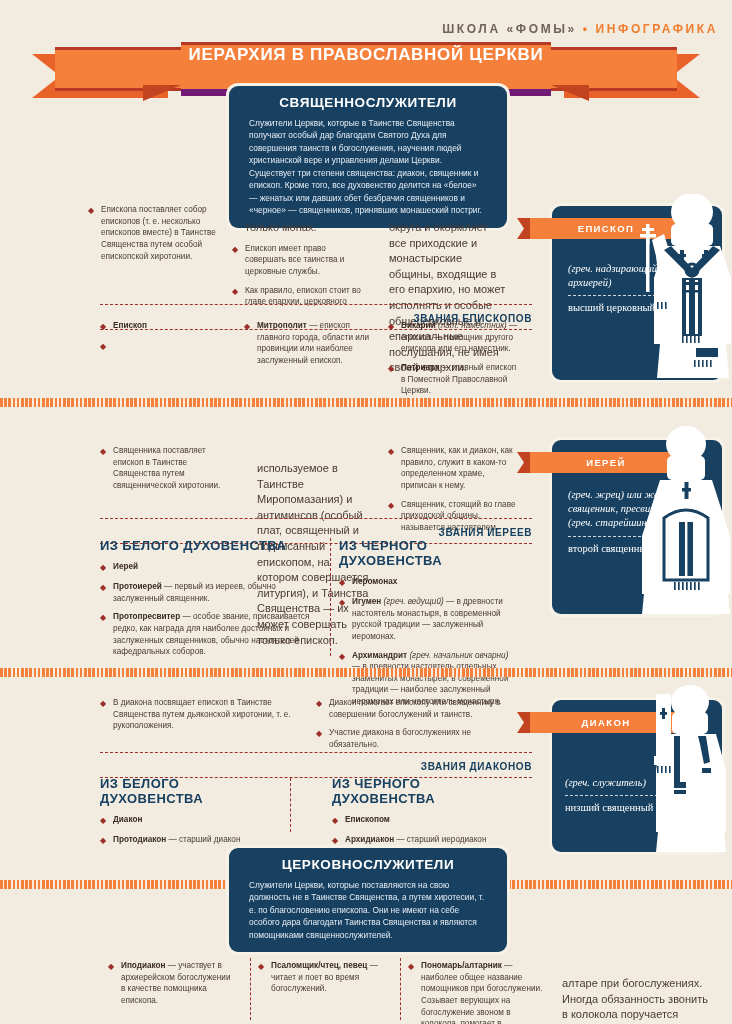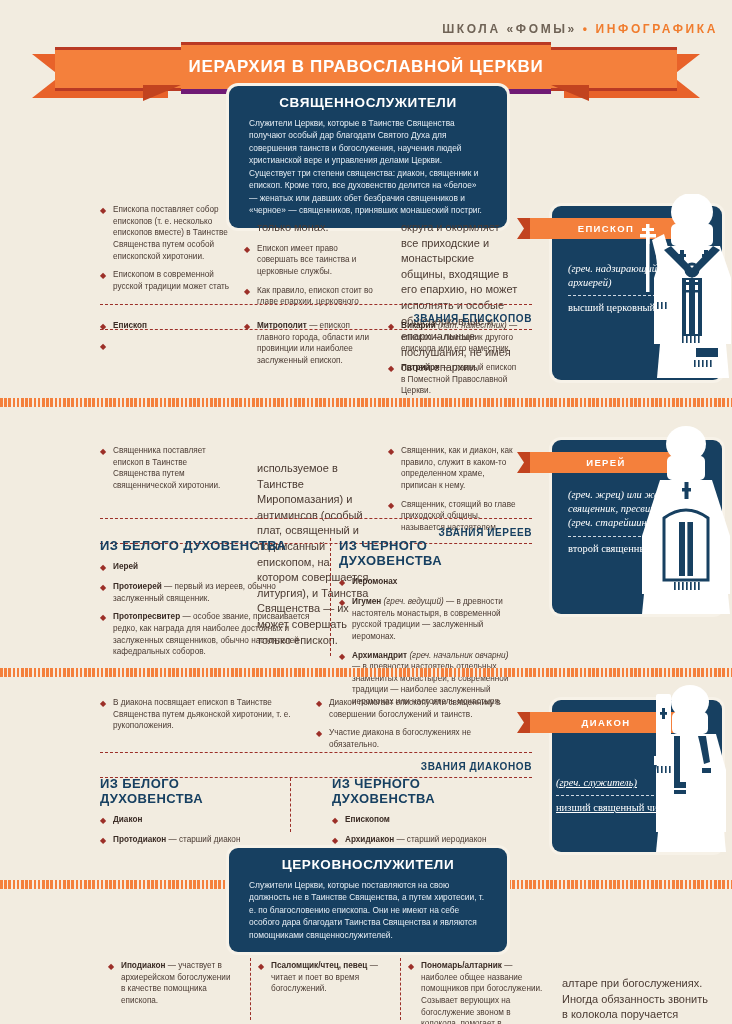--- a/index.html
+++ b/index.html
@@ -31,22 +31,22 @@
     clip-path:polygon(0 0,136px 0,108px 22px,136px 44px,0 44px);}
   .rib-fold{position:absolute;top:5px;width:126px;height:38px;background:#f4803c;
     border-top:3px solid #b93a24;border-bottom:3px solid #b93a24;}
   .rib-fold.left{left:55px;}
   .rib-fold.right{right:55px;}
   .rib-notch{position:absolute;top:43px;width:38px;height:16px;background:#c2431f;}
   .rib-notch.left{left:143px;clip-path:polygon(0 0,38px 0,0 16px);}
   .rib-notch.right{right:143px;clip-path:polygon(0 0,38px 0,38px 16px);}
   .rib-main{
     position:absolute;left:181px;top:0;width:370px;height:44px;
-    background:#f4803c;border-top:3px solid #b93a24;border-bottom:5px solid #701a75;
-    display:flex;align-items:center;justify-content:center;
+    background:#f4803c;border-top:3px solid #b93a24;border-bottom:7px solid #701a75;
+    display:flex;align-items:flex-start;justify-content:center;
   }
   .rib-main .title{
     color:#fff;font-weight:bold;font-size:17px;letter-spacing:.7px;white-space:nowrap;
     text-transform:uppercase;
   }
 
   
   .navy{
     position:absolute;background:#174061;border-radius:9px;
     box-shadow:0 0 0 3px #f7f2e8;
@@ -146,29 +146,25 @@
     <div class="rib-main">
       <div class="title">ИЕРАРХИЯ В ПРАВОСЛАВНОЙ ЦЕРКВИ</div>
     </div>
   </div>
 
   <div class="navy" id="card-priests">
     <div class="card-title">СВЯЩЕННОСЛУЖИТЕЛИ</div>
     <div class="card-body">Служители Церкви, которые в Таинстве Священства получают особый дар благодати Святого Духа для совершения таинств и богослужения, научения людей христианской вере и управления делами Церкви. Существует три степени священства: диакон, священник и епископ. Кроме того, все духовенство делится на «белое» — женатых или давших обет безбрачия священников и «черное» — священников, принявших монашеский постриг.</div>
   </div>
 
-  <div class="cols" style="left:100px;top:204px;width:432px;">
+  <div class="cols" style="left:88px;top:204px;width:432px;">
     <div class="col" style="width:144px;">
       <div class="bl">
           <span class="dia"></span>
           <p>Епископа поставляет собор епископов (т. е. несколько епископов вместе) в Таинстве Священства путем особой епископской хиротонии.</p>
-        </div>
-      <div class="bl">
-          <span class="dia"></span>
-          <p>Епископом в современной русской традиции может стать</p>
         </div>
     </div>
     <div class="col" style="width:144px;">
       <div class="cont">
           <p>только монах.</p>
         </div>
       <div class="bl">
           <span class="dia"></span>
           <p>Епископ имеет право совершать все таинства и церковные службы.</p>
         </div>
@@ -425,21 +421,21 @@
           <p><b>Архидиакон</b><span> — старший иеродиакон</span></p>
         </div>
     </div>
   </div>
 
   <div class="fig-panel" style="left:552px;top:700px;width:170px;height:152px;">
     <div class="fig-tab" style="left:-22px;top:12px;width:152px;">
       <div class="tab-arrow"></div>
       <span>ДИАКОН</span>
     </div>
-    <div class="fig-text" style="left:4px;top:76px;width:122px;text-decoration:underline;">
+    <div class="fig-text" style="left:13px;top:76px;width:122px;">
       <div class="gr">(греч. служитель)</div>
       <div class="fig-rule"></div>
       <div>низший священный чин</div>
     </div>
     <svg class="fig-svg" style="left:82px;top:-22px;" width="108" height="176" viewBox="0 0 108 176">
       <g fill="#ffffff">
         <ellipse cx="56" cy="24" rx="19" ry="17"></ellipse>
         <rect x="38" y="34" width="36" height="22" rx="5"></rect>
         <path d="M28 56 L82 56 L92 92 L92 154 L22 154 L22 92 Z"></path>
         <path d="M24 154 L90 154 L92 174 L22 174 Z"></path>

